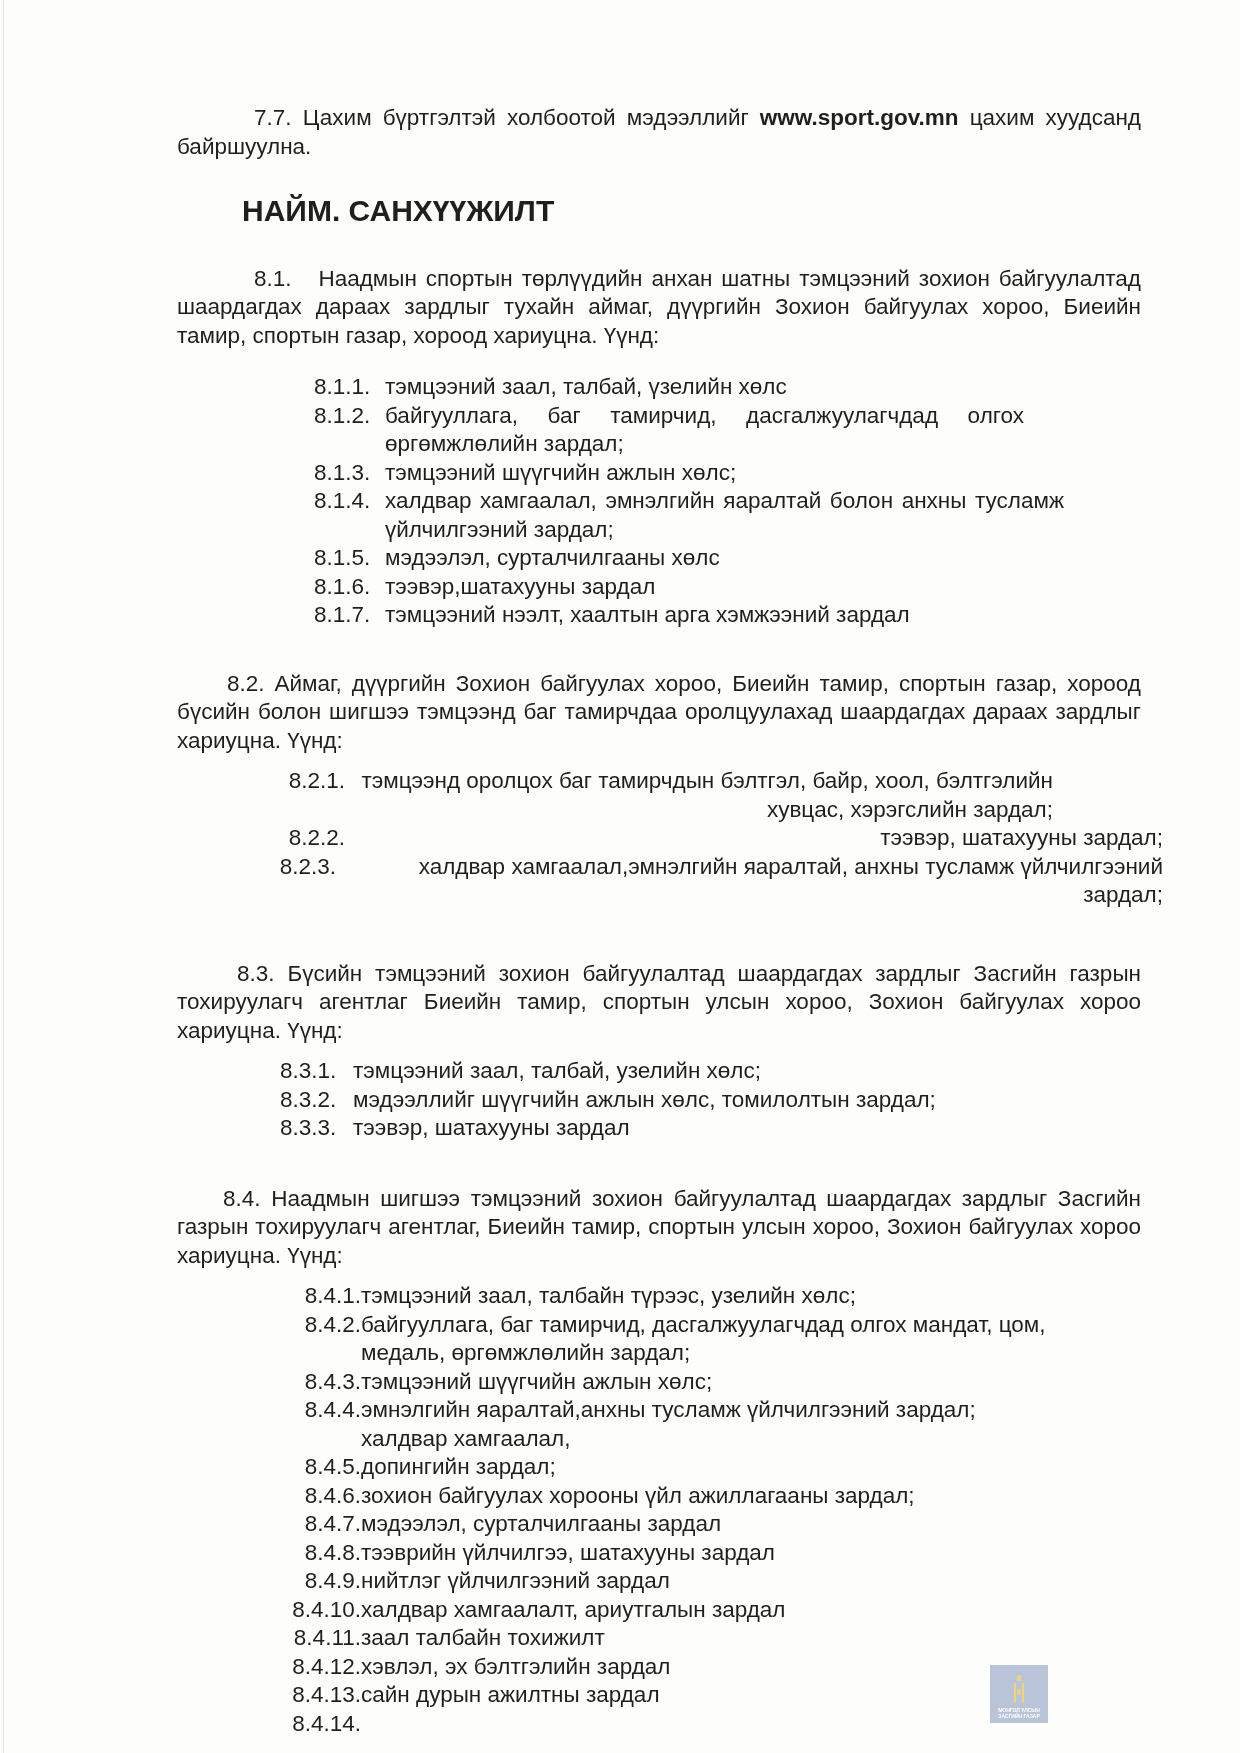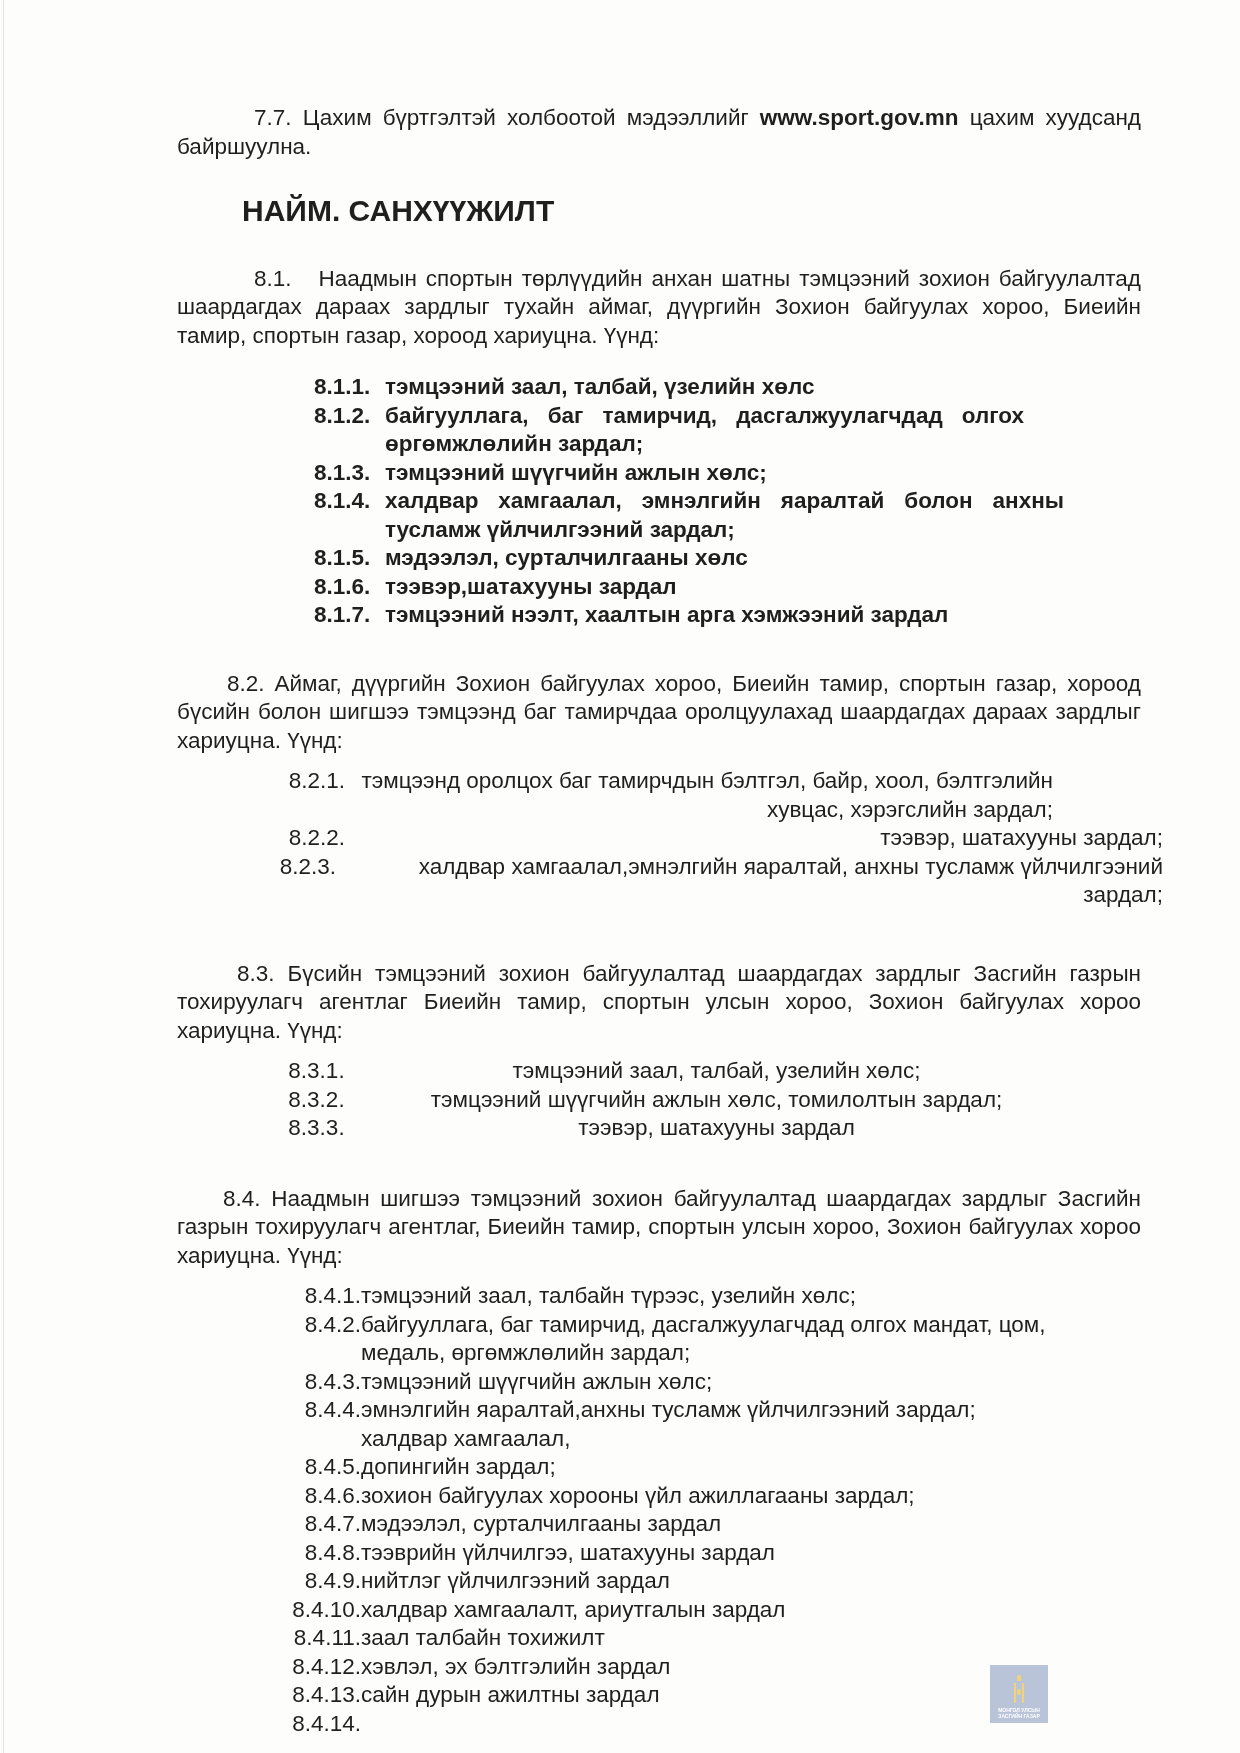--- a/index.html
+++ b/index.html
@@ -10,29 +10,29 @@
     .edge { position: absolute; left: 3px; top: 0; width: 1px; height: 1753px; background: #e6e2da; }
     .page { position: absolute; left: 165px; top: 92px; width: 988px; font-size: 22.5px; line-height: 28.5px; }
     .para { text-align: justify; text-align-last: left; text-indent: 77px; margin: 12px; }
     .heading { font-weight: bold; margin: 36px 0 0 77px; font-size: 30px; }
     .url { font-weight: bold; }
     .list { margin: 0; padding: 0; list-style: none; }
     .item { display: flex; }
     .num { flex: 0 0 auto; }
     .txt { flex: 1 1 auto; }
     
-    .l81 { margin: 23px 0 0 149px; width: 760px; font-weight: bold; }
+    .l81 { margin: 23px 0 0 149px; width: 760px; }
     .l81 .num { width: 71px; }
     .l81 .txt { text-align: justify; text-align-last: left; }
     
     .l82 { margin: 0 0 0 108px; width: 890px; text-align: right; }
     .l82 .num { width: 72px; }
     .l82 .item.tight .num { width: 63px; }
     
-    .l83 { margin: 0 0 0 115px; width: 800px; text-align: center; }
+    .l83 { margin: 0 0 0 115px; width: 800px; }
     .l83 .num { width: 73px; }
     
     .l84 { margin: 0 0 0 113px; width: 820px; }
     .l84 .num { width: 83px; text-align: right; }
     .gap-lg { height: 28px; }
     .gap-md { height: 38px; }
     .gap-sm { height: 30px; }
     .stamp {
       position: absolute; left: 990px; top: 1665px; width: 58px; height: 58px; background: #b9c4d8;
       display: flex; flex-direction: column; align-items: center; justify-content: flex-end;
@@ -121,21 +121,21 @@
     <span>8.3.</span>
     <span>Бүсийн тэмцээний зохион байгуулалтад шаардагдах зардлыг Засгийн газрын тохируулагч агентлаг Биеийн тамир, спортын улсын хороо, Зохион байгуулах хороо хариуцна. Үүнд:</span>
   </p>
   <ul class="list l83">
     <li class="item">
         <span class="num">8.3.1.</span>
         <span class="txt">тэмцээний заал, талбай, узелийн хөлс;</span>
       </li>
     <li class="item">
         <span class="num">8.3.2.</span>
-        <span class="txt">тэмцээний шүүгчийн ажлын хөлс, томилолтын зардал;</span>
+        <span class="txt">мэдээллийг шүүгчийн ажлын хөлс, томилолтын зардал;</span>
       </li>
     <li class="item">
         <span class="num">8.3.3.</span>
         <span class="txt">тээвэр, шатахууны зардал</span>
       </li>
   </ul>
 
   <div class="gap-sm"></div>
   <p class="para" style="text-indent:46px">
     <span>8.4.</span>

